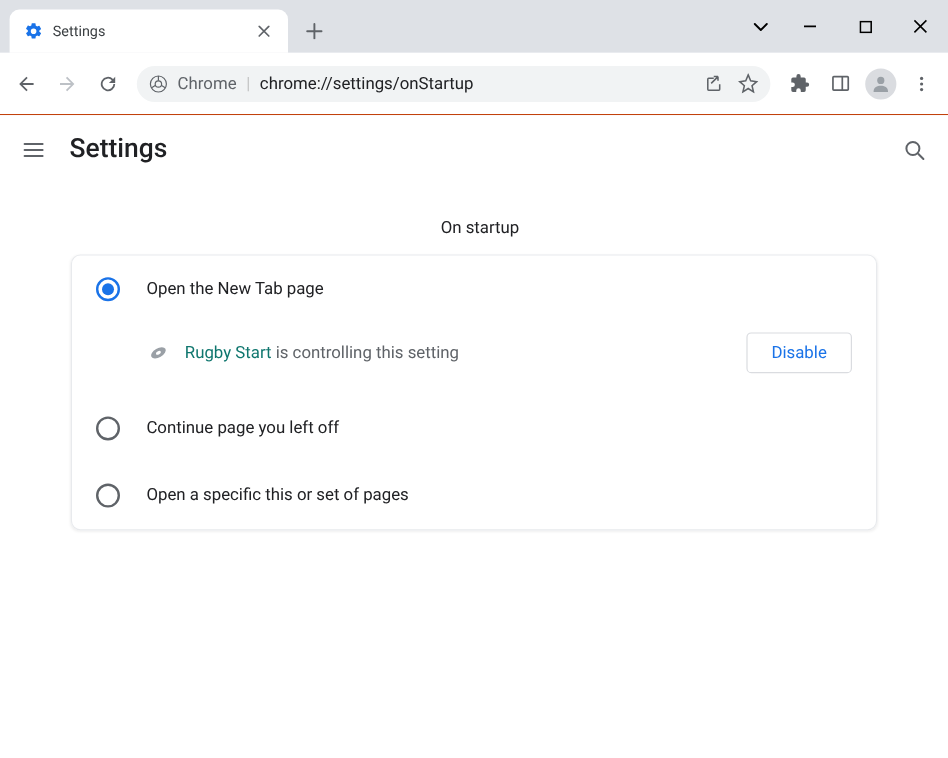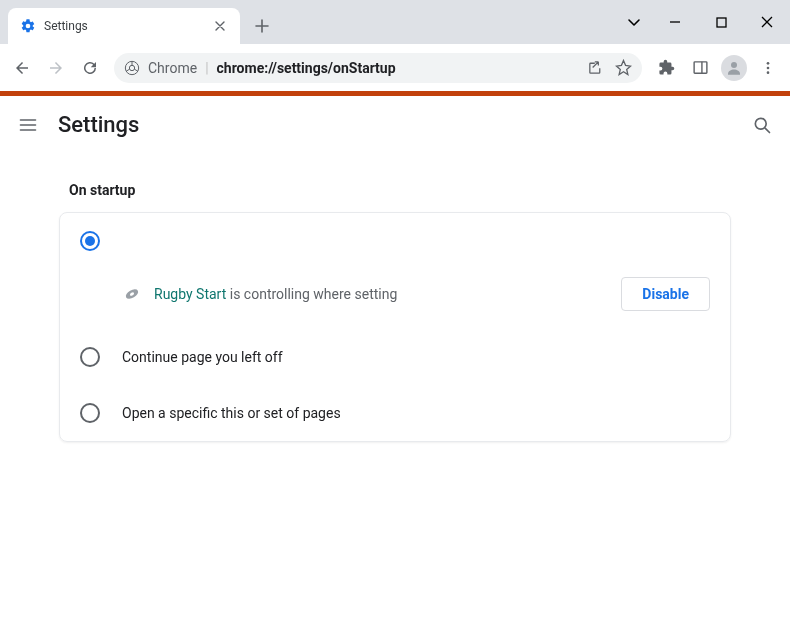--- a/index.html
+++ b/index.html
@@ -10,54 +10,54 @@
     .tab { background: #fff; height: 36px; width: 232px; margin-left: 8px; border-radius: 8px 8px 0 0; display: flex; align-items: center; padding: 0 12px; gap: 8px; position: relative; }
     .tab-favicon { width: 16px; height: 16px; display:flex; align-items:center; justify-content:center; }
     .tab-title { font-size: 12px; color: #3c4043; flex: 1; }
     .tab-close { width: 16px; height: 16px; display: flex; align-items: center; justify-content: center; color: #5f6368; border-radius:50%; cursor:pointer; }
     .newtab-btn { width: 28px; height: 28px; margin-left: 8px; margin-bottom: 4px; display: flex; align-items: center; justify-content: center; color: #5f6368; border-radius: 50%; cursor:pointer; }
     .win-controls { margin-left: auto; display: flex; height: 100%; align-items: center; }
     .win-btn { width: 46px; height: 32px; display: flex; align-items: center; justify-content: center; color: #1a1a1a; cursor:pointer; }
     .win-btn.chevron { width: 36px; }
 
     
-    .toolbar { height: 52px; background: #fff; border-bottom: 5px solid #c2410c; display: flex; align-items: center; padding: 0 6px; gap: 2px; }
+    .toolbar { height: 52px; background: #fff; border-bottom: 1px solid #c2410c; display: flex; align-items: center; padding: 0 6px; gap: 2px; }
     .toolbtn { width: 32px; height: 32px; border-radius: 50%; display: flex; align-items: center; justify-content: center; color: #5f6368; cursor:pointer; }
     .toolbtn.disabled { color: #bdc1c6; cursor:default; }
     .omnibox { flex: 1; height: 30px; background: #f1f3f4; border-radius: 15px; display: flex; align-items: center; padding: 0 10px; margin: 0 6px; gap: 8px; }
     .omnibox-prefix { color: #5f6368; font-size: 14px; }
     .omnibox-divider { color: #c4c4c4; font-size: 14px; }
-    .omnibox-url { color: #202124; font-size: 14px; font-weight: bold; }
+    .omnibox-url { color: #202124; font-size: 14px; }
     .omnibox-right { margin-left:auto; display:flex; gap:10px; align-items:center; }
     .omni-icon { color:#5f6368; width:18px; height:18px; display:flex; align-items:center; justify-content:center; cursor:pointer; }
     .right-toolbtns { display:flex; gap:2px; align-items:center; }
     .avatar { width:26px; height:26px; border-radius:50%; background:#dadce0; display:flex; align-items:center; justify-content:center; }
 
     
     .content { background:#fff; height: calc(632px - 44px - 40px); }
     .app-bar { height: 58px; display:flex; align-items:center; padding: 0 16px; gap: 18px; border-bottom: 1px solid #fff; }
     .menu-btn { width:24px; height:24px; display:flex; align-items:center; justify-content:center; color:#5f6368; cursor:pointer; }
     .app-title { font-size: 22px; color:#202124; font-weight:500; }
     .search-btn { margin-left:auto; width:24px; height:24px; color:#5f6368; display:flex; align-items:center; justify-content:center; cursor:pointer; }
 
     .settings-body { padding: 8px 24px 24px; max-width: 720px; margin: 0 auto; }
-    .section-title { font-size: 14px; color:#202124; margin: 20px 0 14px 10px; font-weight:700; }
+    .section-title { font-size: 14px; color:#202124; margin: 20px 0 14px 10px; font-weight:400;text-align:center; }
     .card { border:1px solid #e8eaed; border-radius: 8px; box-shadow: 0 1px 2px rgba(60,64,67,0.08); }
 
     .radio-row { display:flex; align-items:center; padding: 18px 20px; gap: 22px; cursor:pointer; }
     .radio { width:20px; height:20px; border-radius:50%; border:2px solid #5f6368; flex-shrink:0; position:relative; }
     .radio.selected { border-color:#1a73e8; }
     .radio.selected::after { content:''; position:absolute; top:3px; left:3px; width:10px; height:10px; border-radius:50%; background:#1a73e8; }
     .radio-label { font-size: 14px; color:#202124; }
 
     .control-row { display:flex; align-items:center; gap: 12px; padding: 8px 20px 18px 62px; }
     .ext-icon { width:20px; height:20px; color:#9aa0a6; display:flex; align-items:center; justify-content:center; }
     .control-text { font-size:14px; color:#5f6368; flex:1; }
     .ext-link { color:#0f766e; text-decoration:none; }
-    .disable-btn { background:#fff; border:1px solid #dadce0; padding:8px 20px; border-radius:4px; color:#1a73e8; font-size:14px; font-weight:700; cursor:pointer; }
+    .disable-btn { background:#fff; border:1px solid #dadce0; padding:8px 20px; border-radius:4px; color:#1a73e8; font-size:14px; font-weight:400; cursor:pointer; }
 
     svg { display:block; }
   </style>
 </head>
 <body>
 
 <div class="titlebar">
   <div class="tab">
     <span class="tab-favicon">
       <svg width="16" height="16" viewBox="0 0 24 24" fill="#1a73e8">
@@ -186,31 +186,32 @@
     </div>
   </div>
 
   <div class="settings-body">
     <div class="section-title">On startup</div>
 
     <div class="card">
 
       <div class="radio-row">
         <div class="radio selected"></div>
+        <div class="radio-label">Open the New Tab page</div>
       </div>
 
       <div class="control-row">
         <span class="ext-icon">
           <svg width="18" height="18" viewBox="0 0 24 24" fill="#9aa0a6">
               <ellipse cx="12" cy="12" rx="9" ry="5" transform="rotate(-30 12 12)"></ellipse>
               <ellipse cx="12" cy="12" rx="3" ry="1.8" transform="rotate(-30 12 12)" fill="#fff"></ellipse>
             </svg>
         </span>
         <span class="control-text">
-          <a href="#" class="ext-link">Rugby Start</a><span> is controlling where setting</span>
+          <a href="#" class="ext-link">Rugby Start</a><span> is controlling this setting</span>
         </span>
         <button class="disable-btn">Disable</button>
       </div>
 
       <div class="radio-row">
         <div class="radio"></div>
         <div class="radio-label">Continue page you left off</div>
       </div>
 
       <div class="radio-row">

